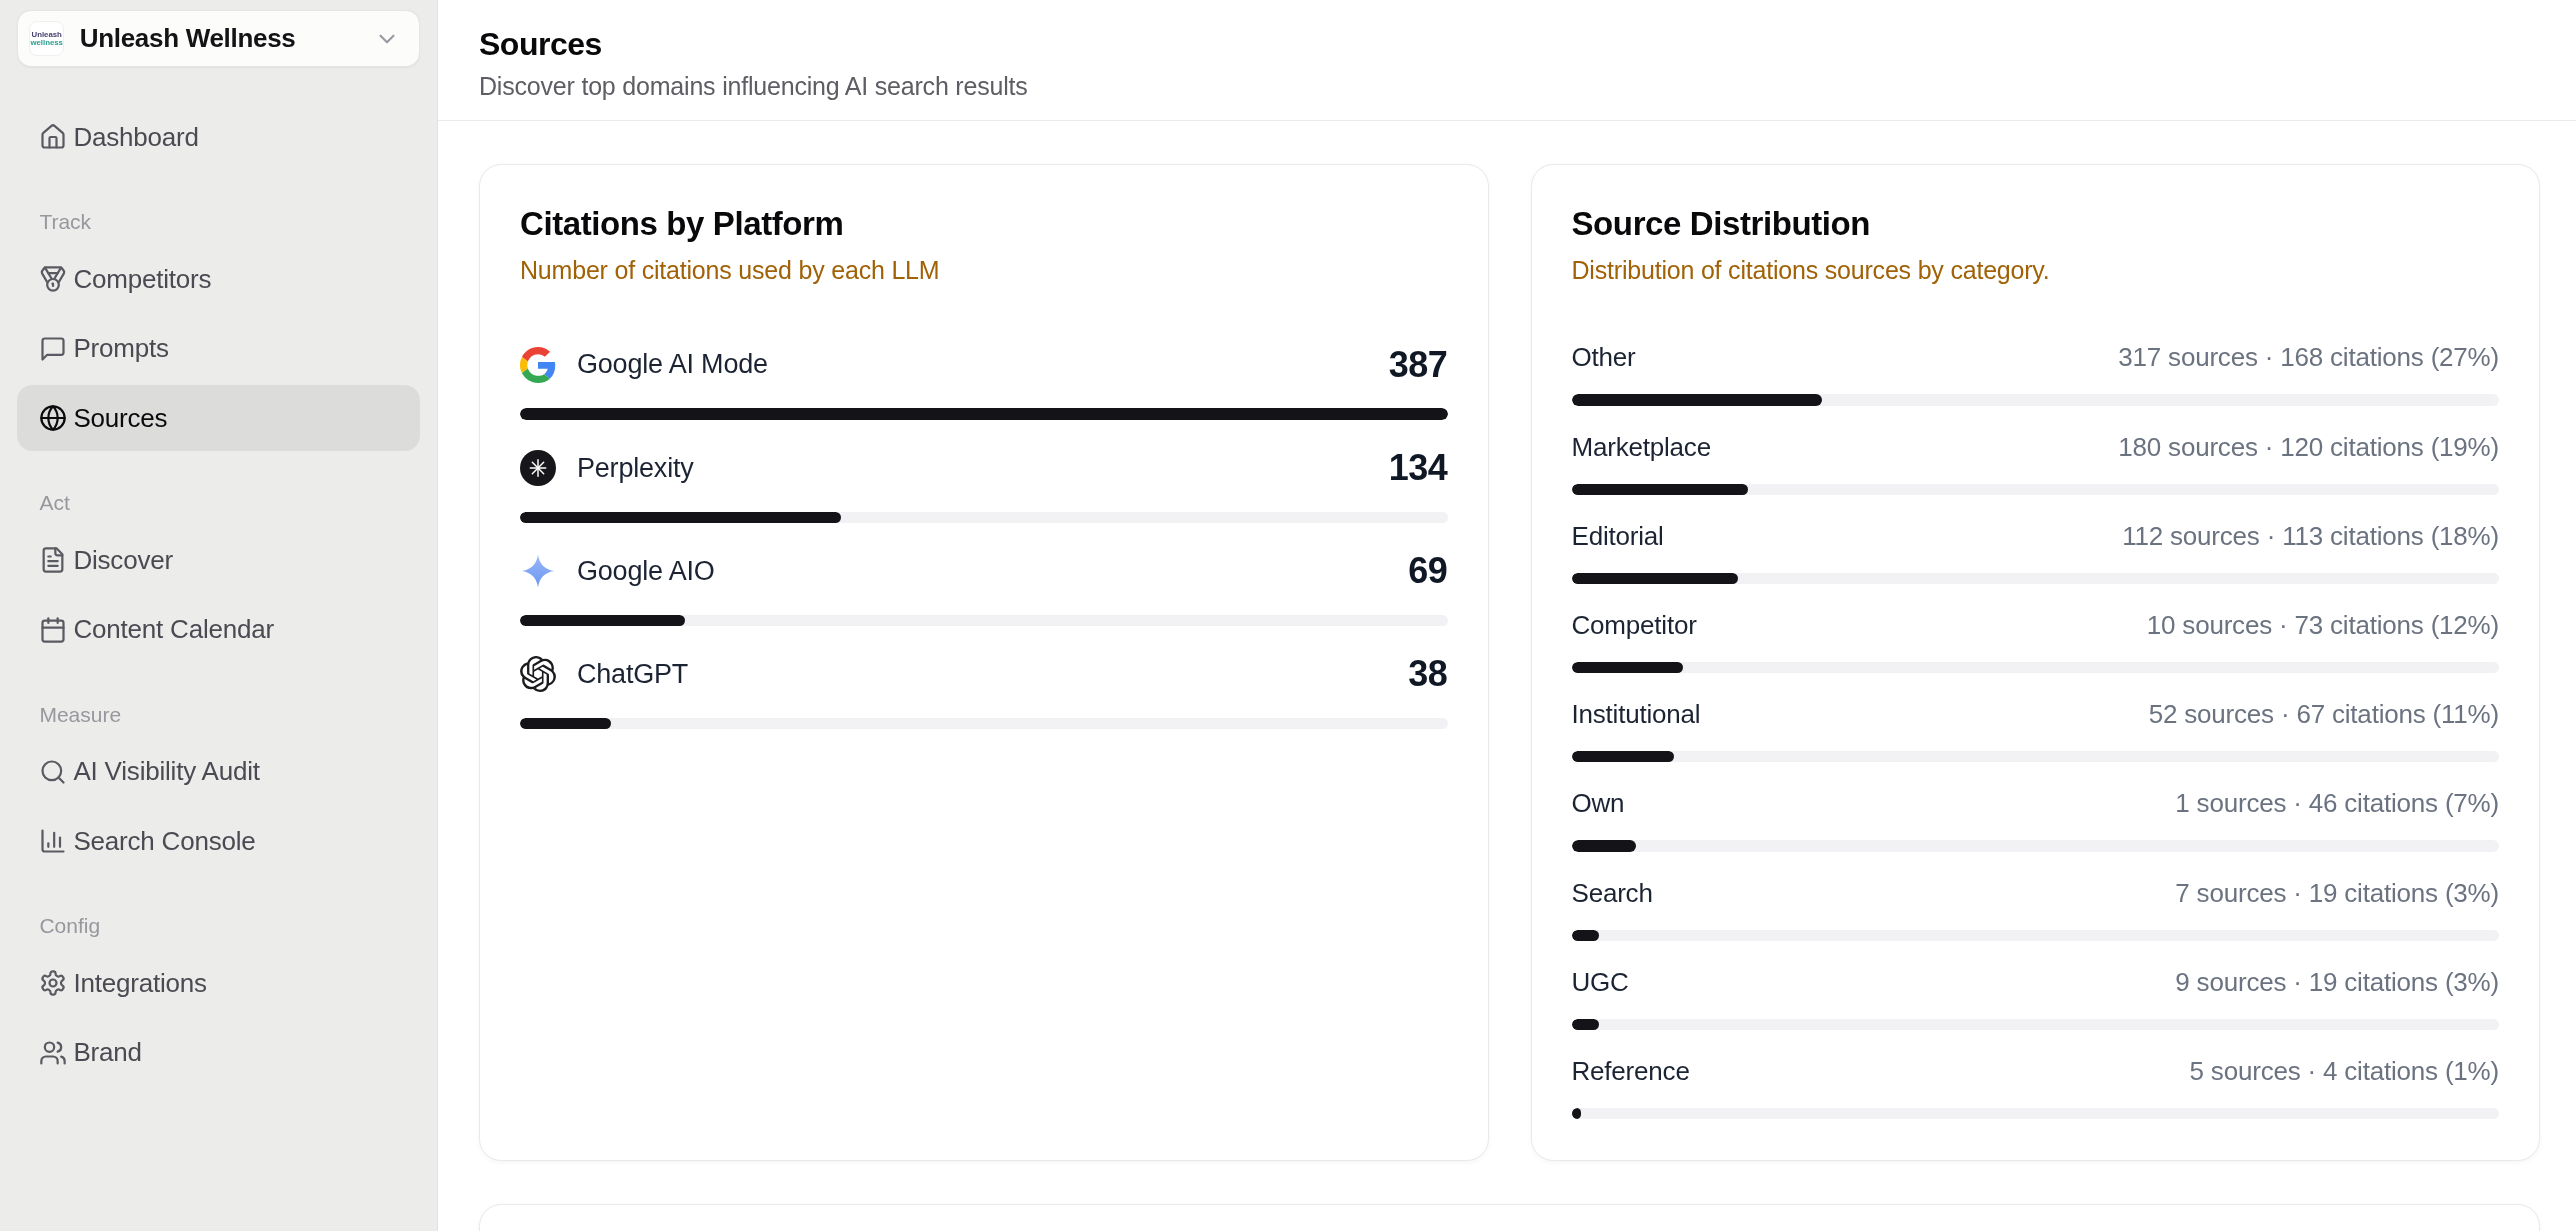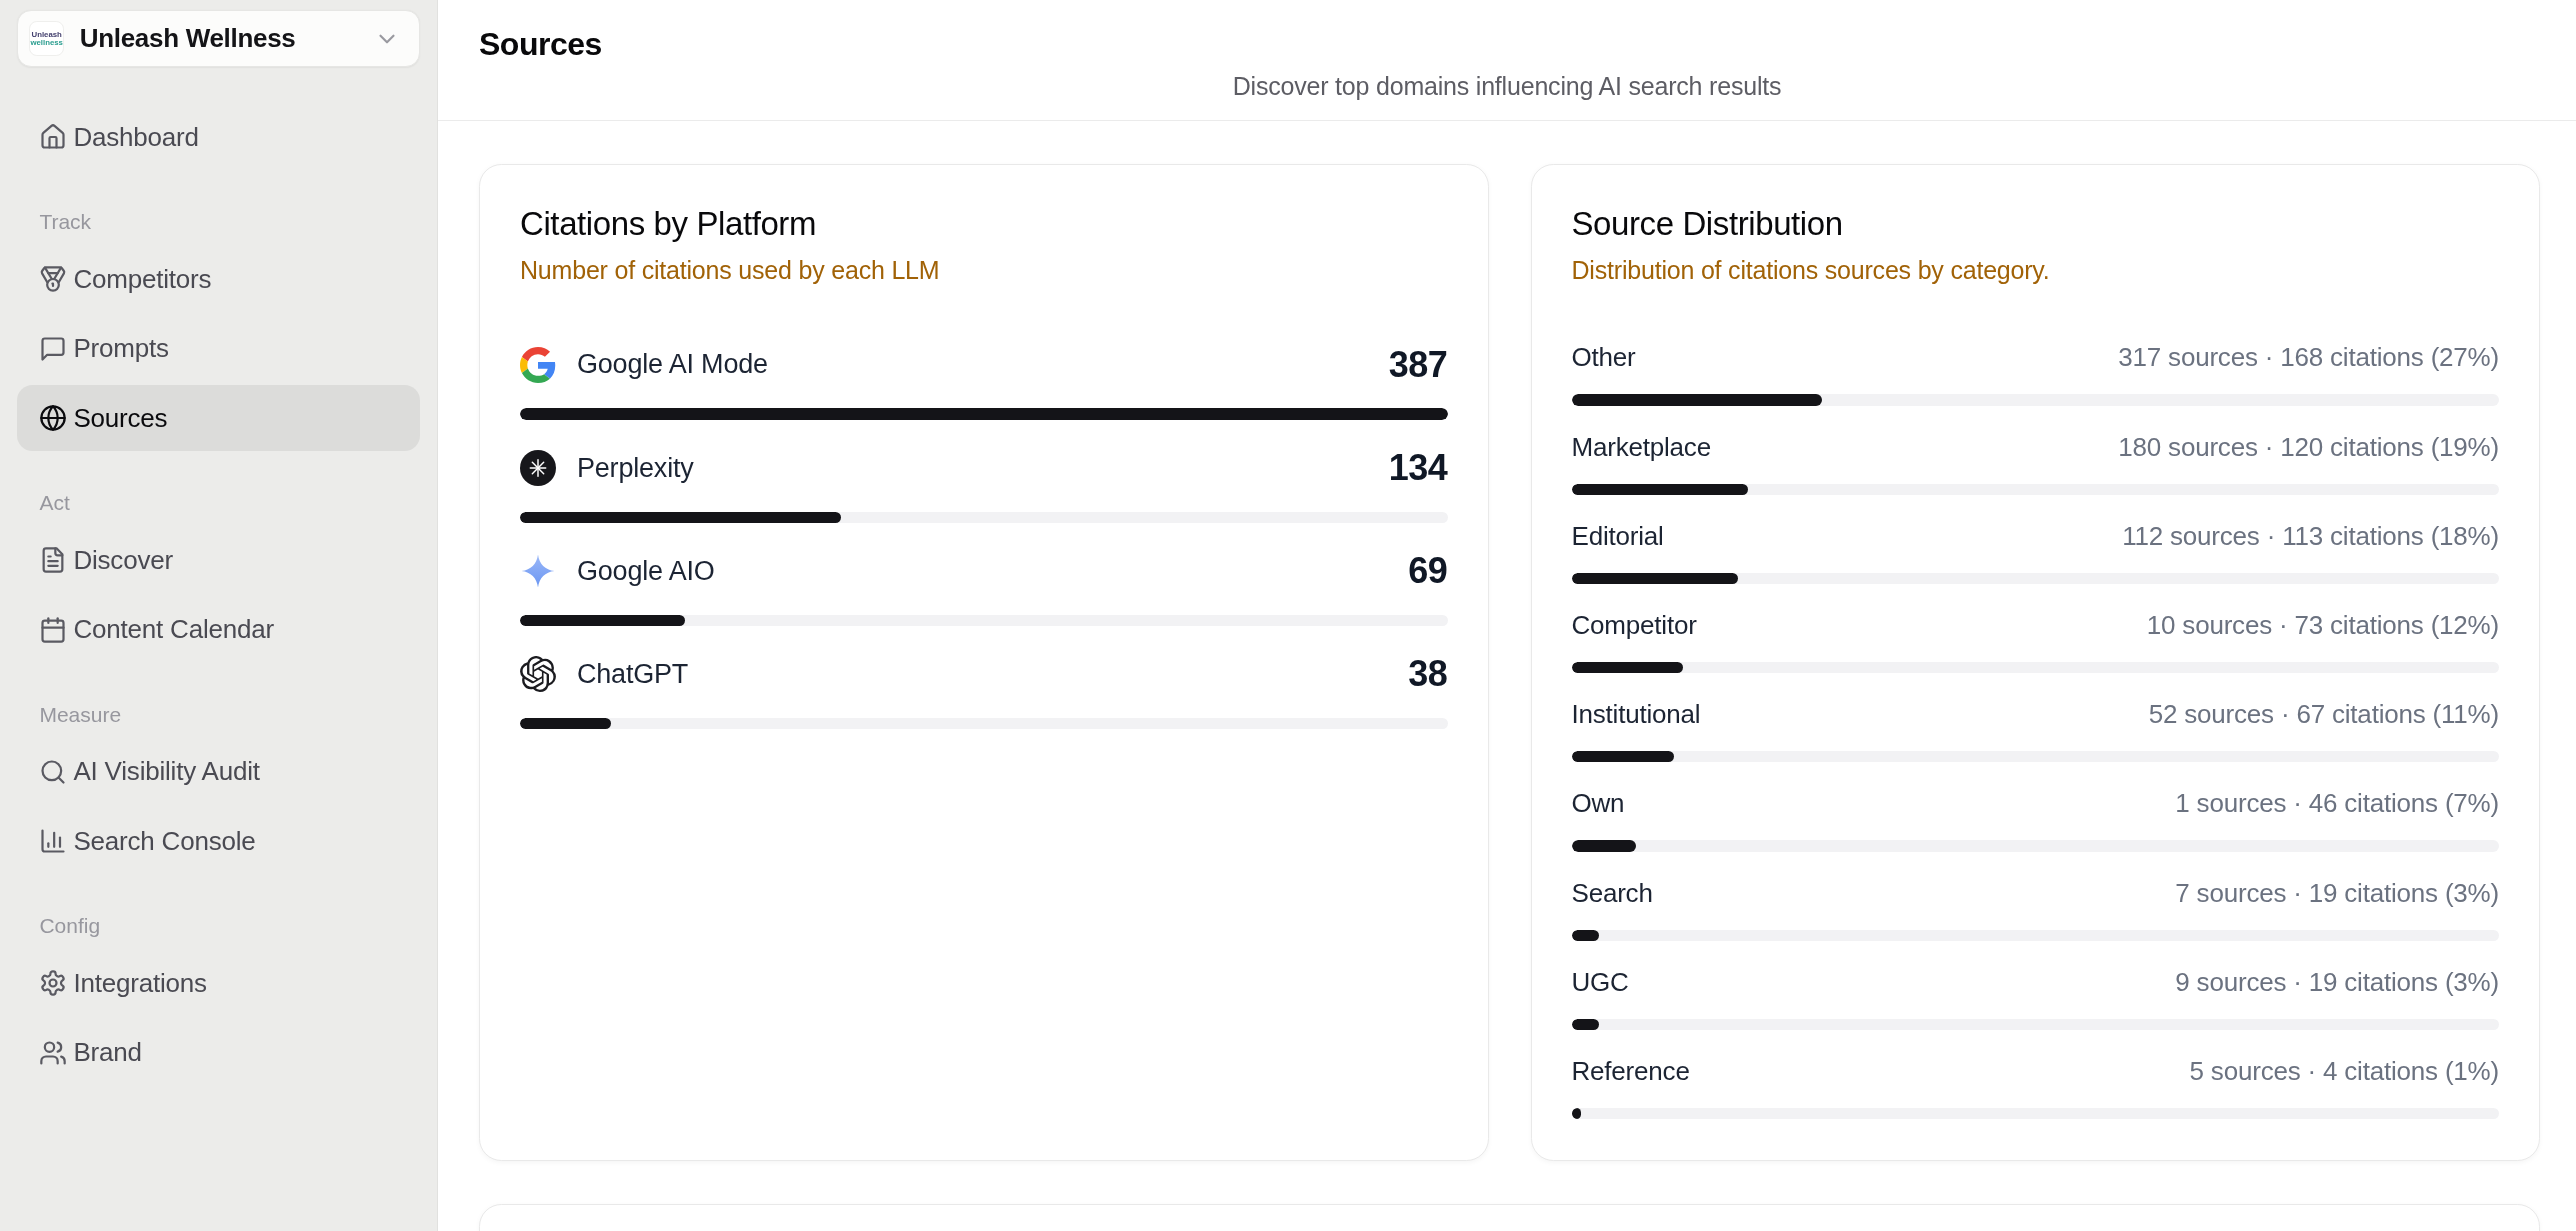--- a/index.html
+++ b/index.html
@@ -50,30 +50,30 @@
   .nav-item.active { background:#DCDCDA; color:#0B0B0E; }
   .nav-item.active .nicon { color:#0B0B0E; }
 
   
   main { flex:1; height:100%; display:flex; flex-direction:column; }
   header.page-header {
     height:121px; padding:26px 41px 0 41px;
     border-bottom:1.7px solid #EBEBEB; flex:none;
   }
   h1.page-title { font-size:32px; font-weight:700; color:#09090B; letter-spacing:-0.5px; }
-  p.page-subtitle { margin-top:8.6px; font-size:25px; color:#5D5D64;text-align:center; }
+  p.page-subtitle { margin-top:8.6px; font-size:25px; color:#5D5D64; }
 
   .content { padding:43px 36px 0 41px; }
   .grid { display:grid; grid-template-columns:1fr 1fr; gap:42px; }
   .card {
     background:#ffffff; border:1.7px solid #E9E9E9; border-radius:22.4px;
     box-shadow:0 1.7px 5.2px rgba(0,0,0,.04);
     padding:38px 40px; height:997px; overflow:hidden;
   }
-  .card h2 { font-size:33px; font-weight:400; color:#09090B; letter-spacing:-0.4px; line-height:41px; }
+  .card h2 { font-size:33px; font-weight:700; color:#09090B; letter-spacing:-0.4px; line-height:41px; }
   .card .card-sub { font-size:25px; color:#a16207; margin-top:10.4px; line-height:33px; }
   .rows { margin-top:55px; }
 
   .track { height:11.2px; border-radius:85px; background:#F2F2F4; overflow:hidden; }
   .fill  { height:100%; border-radius:85px; background:#141418; }
 
   
   .prow { margin-bottom:26px; }
   .phead { display:flex; align-items:center; gap:21px; height:45px; }
   .picon { width:36px; height:36px; flex:none; display:flex; align-items:center; justify-content:center; }

